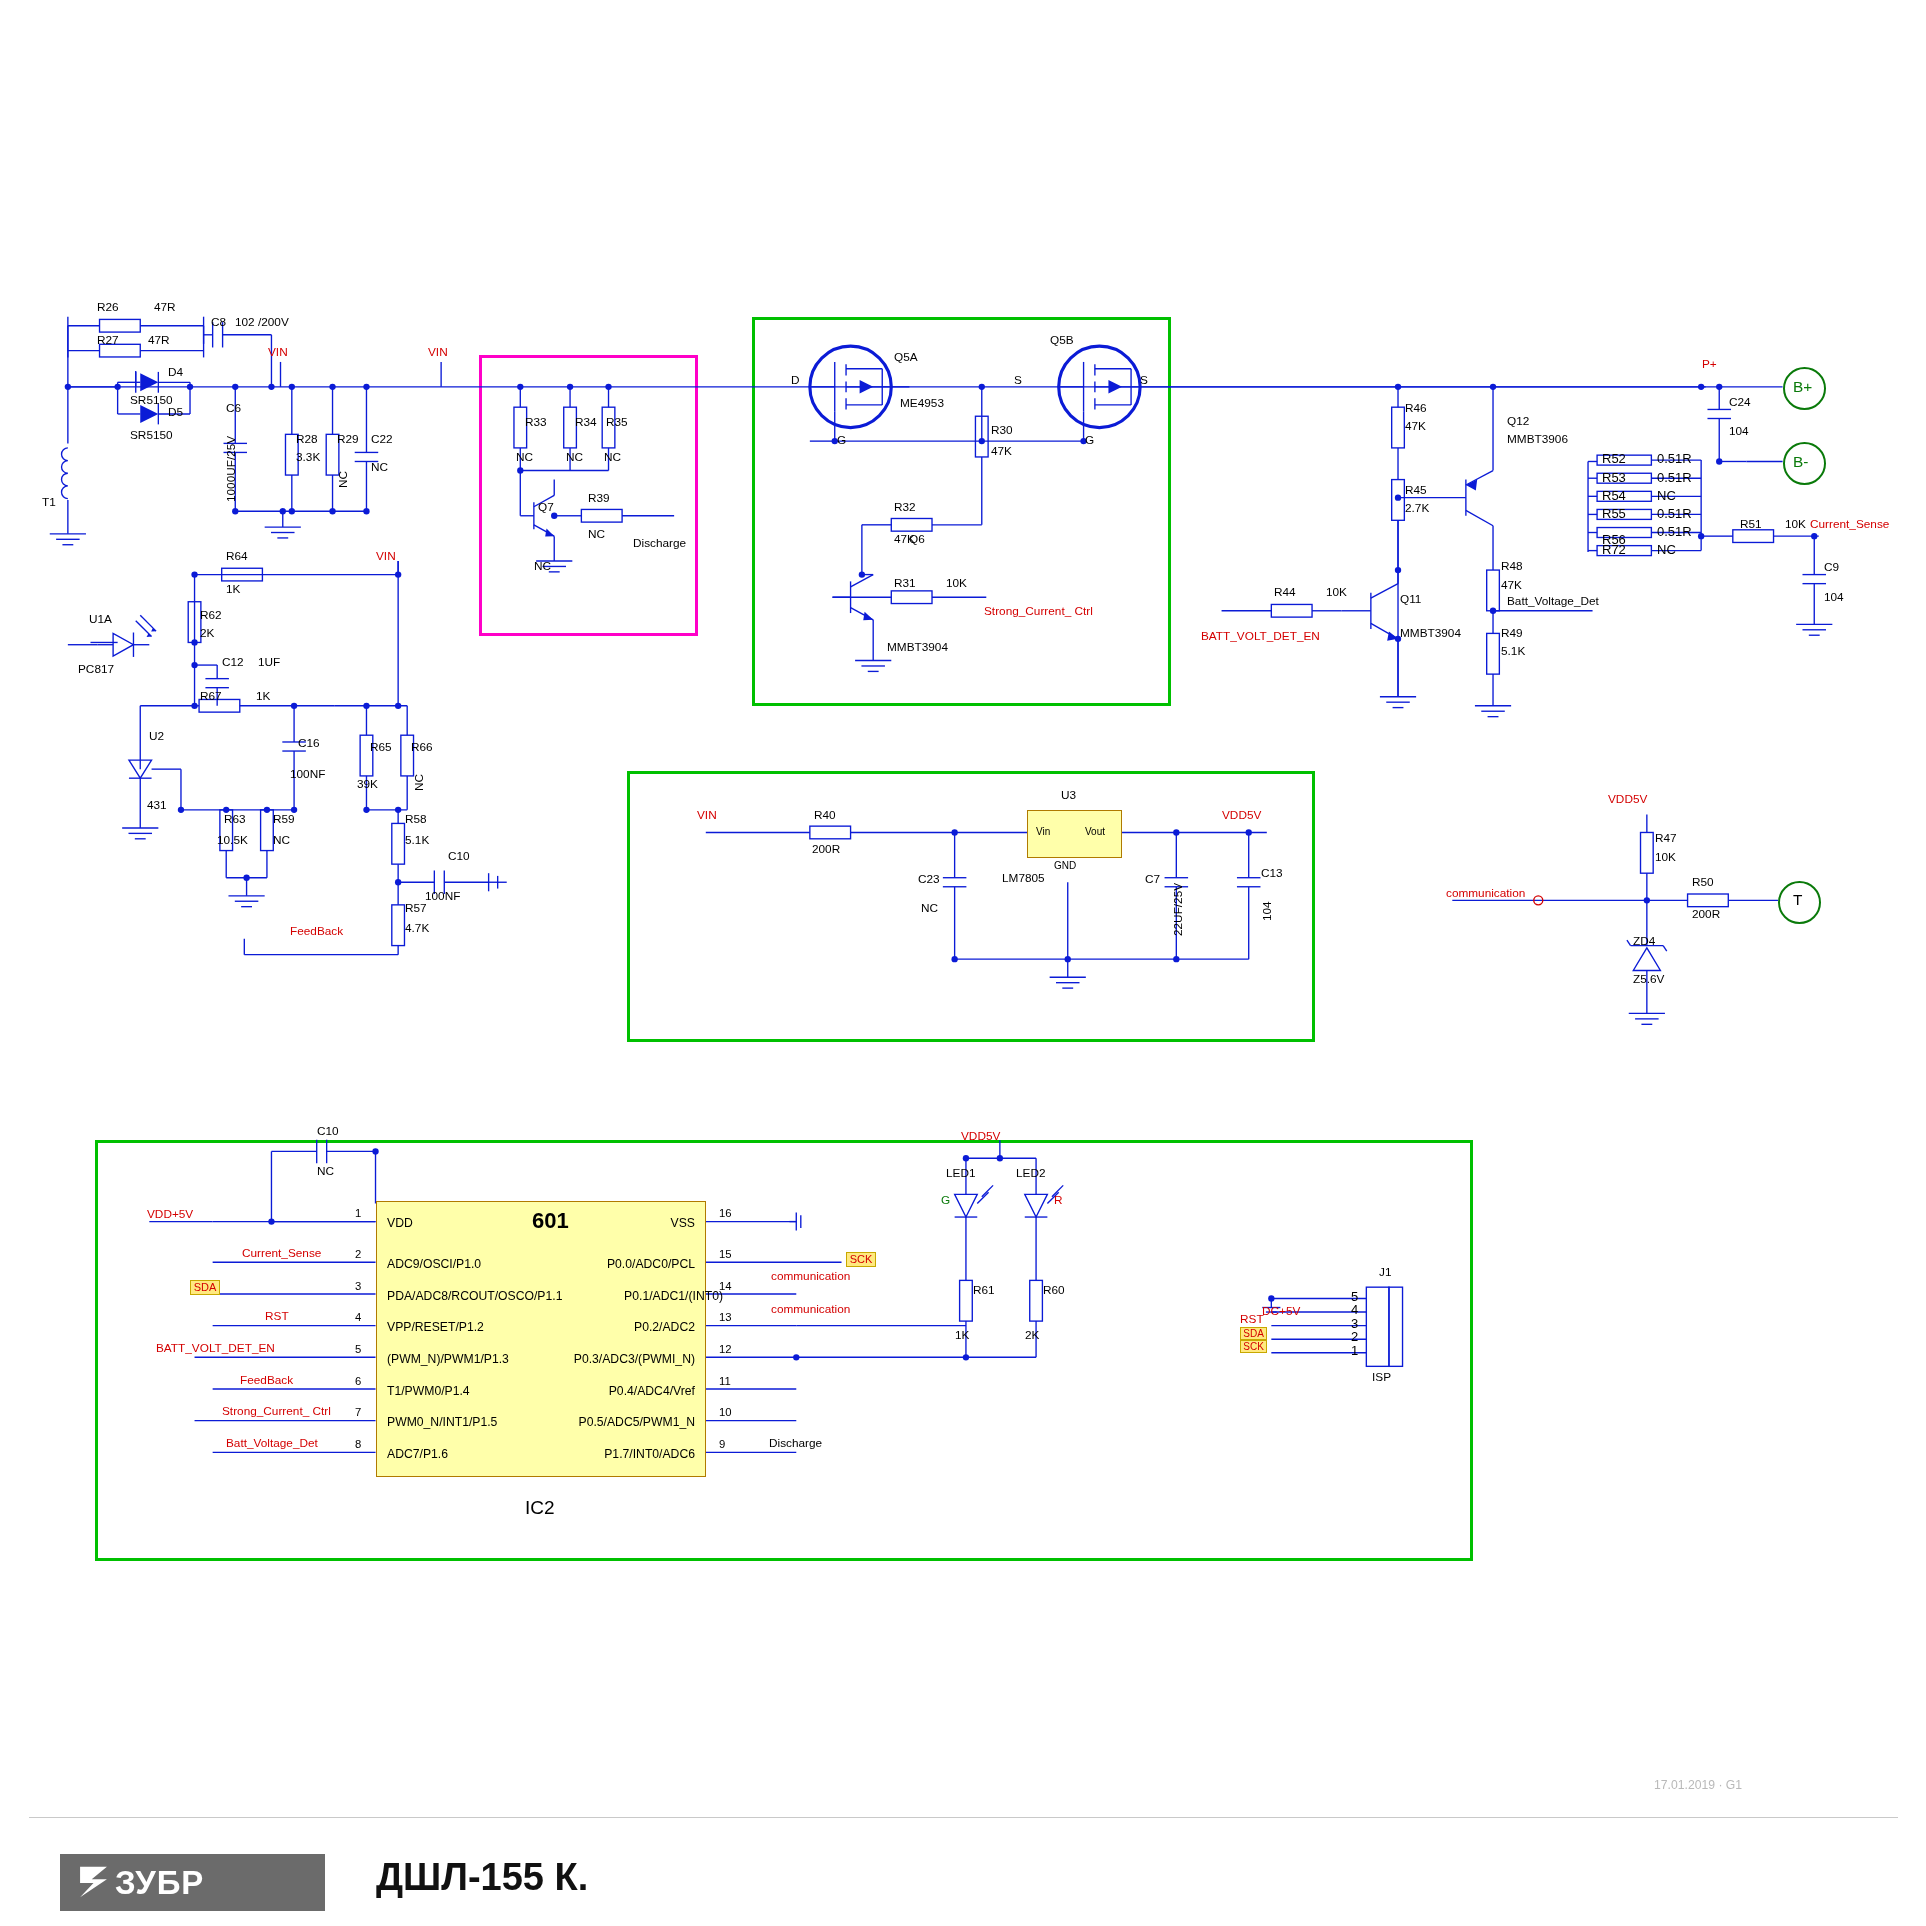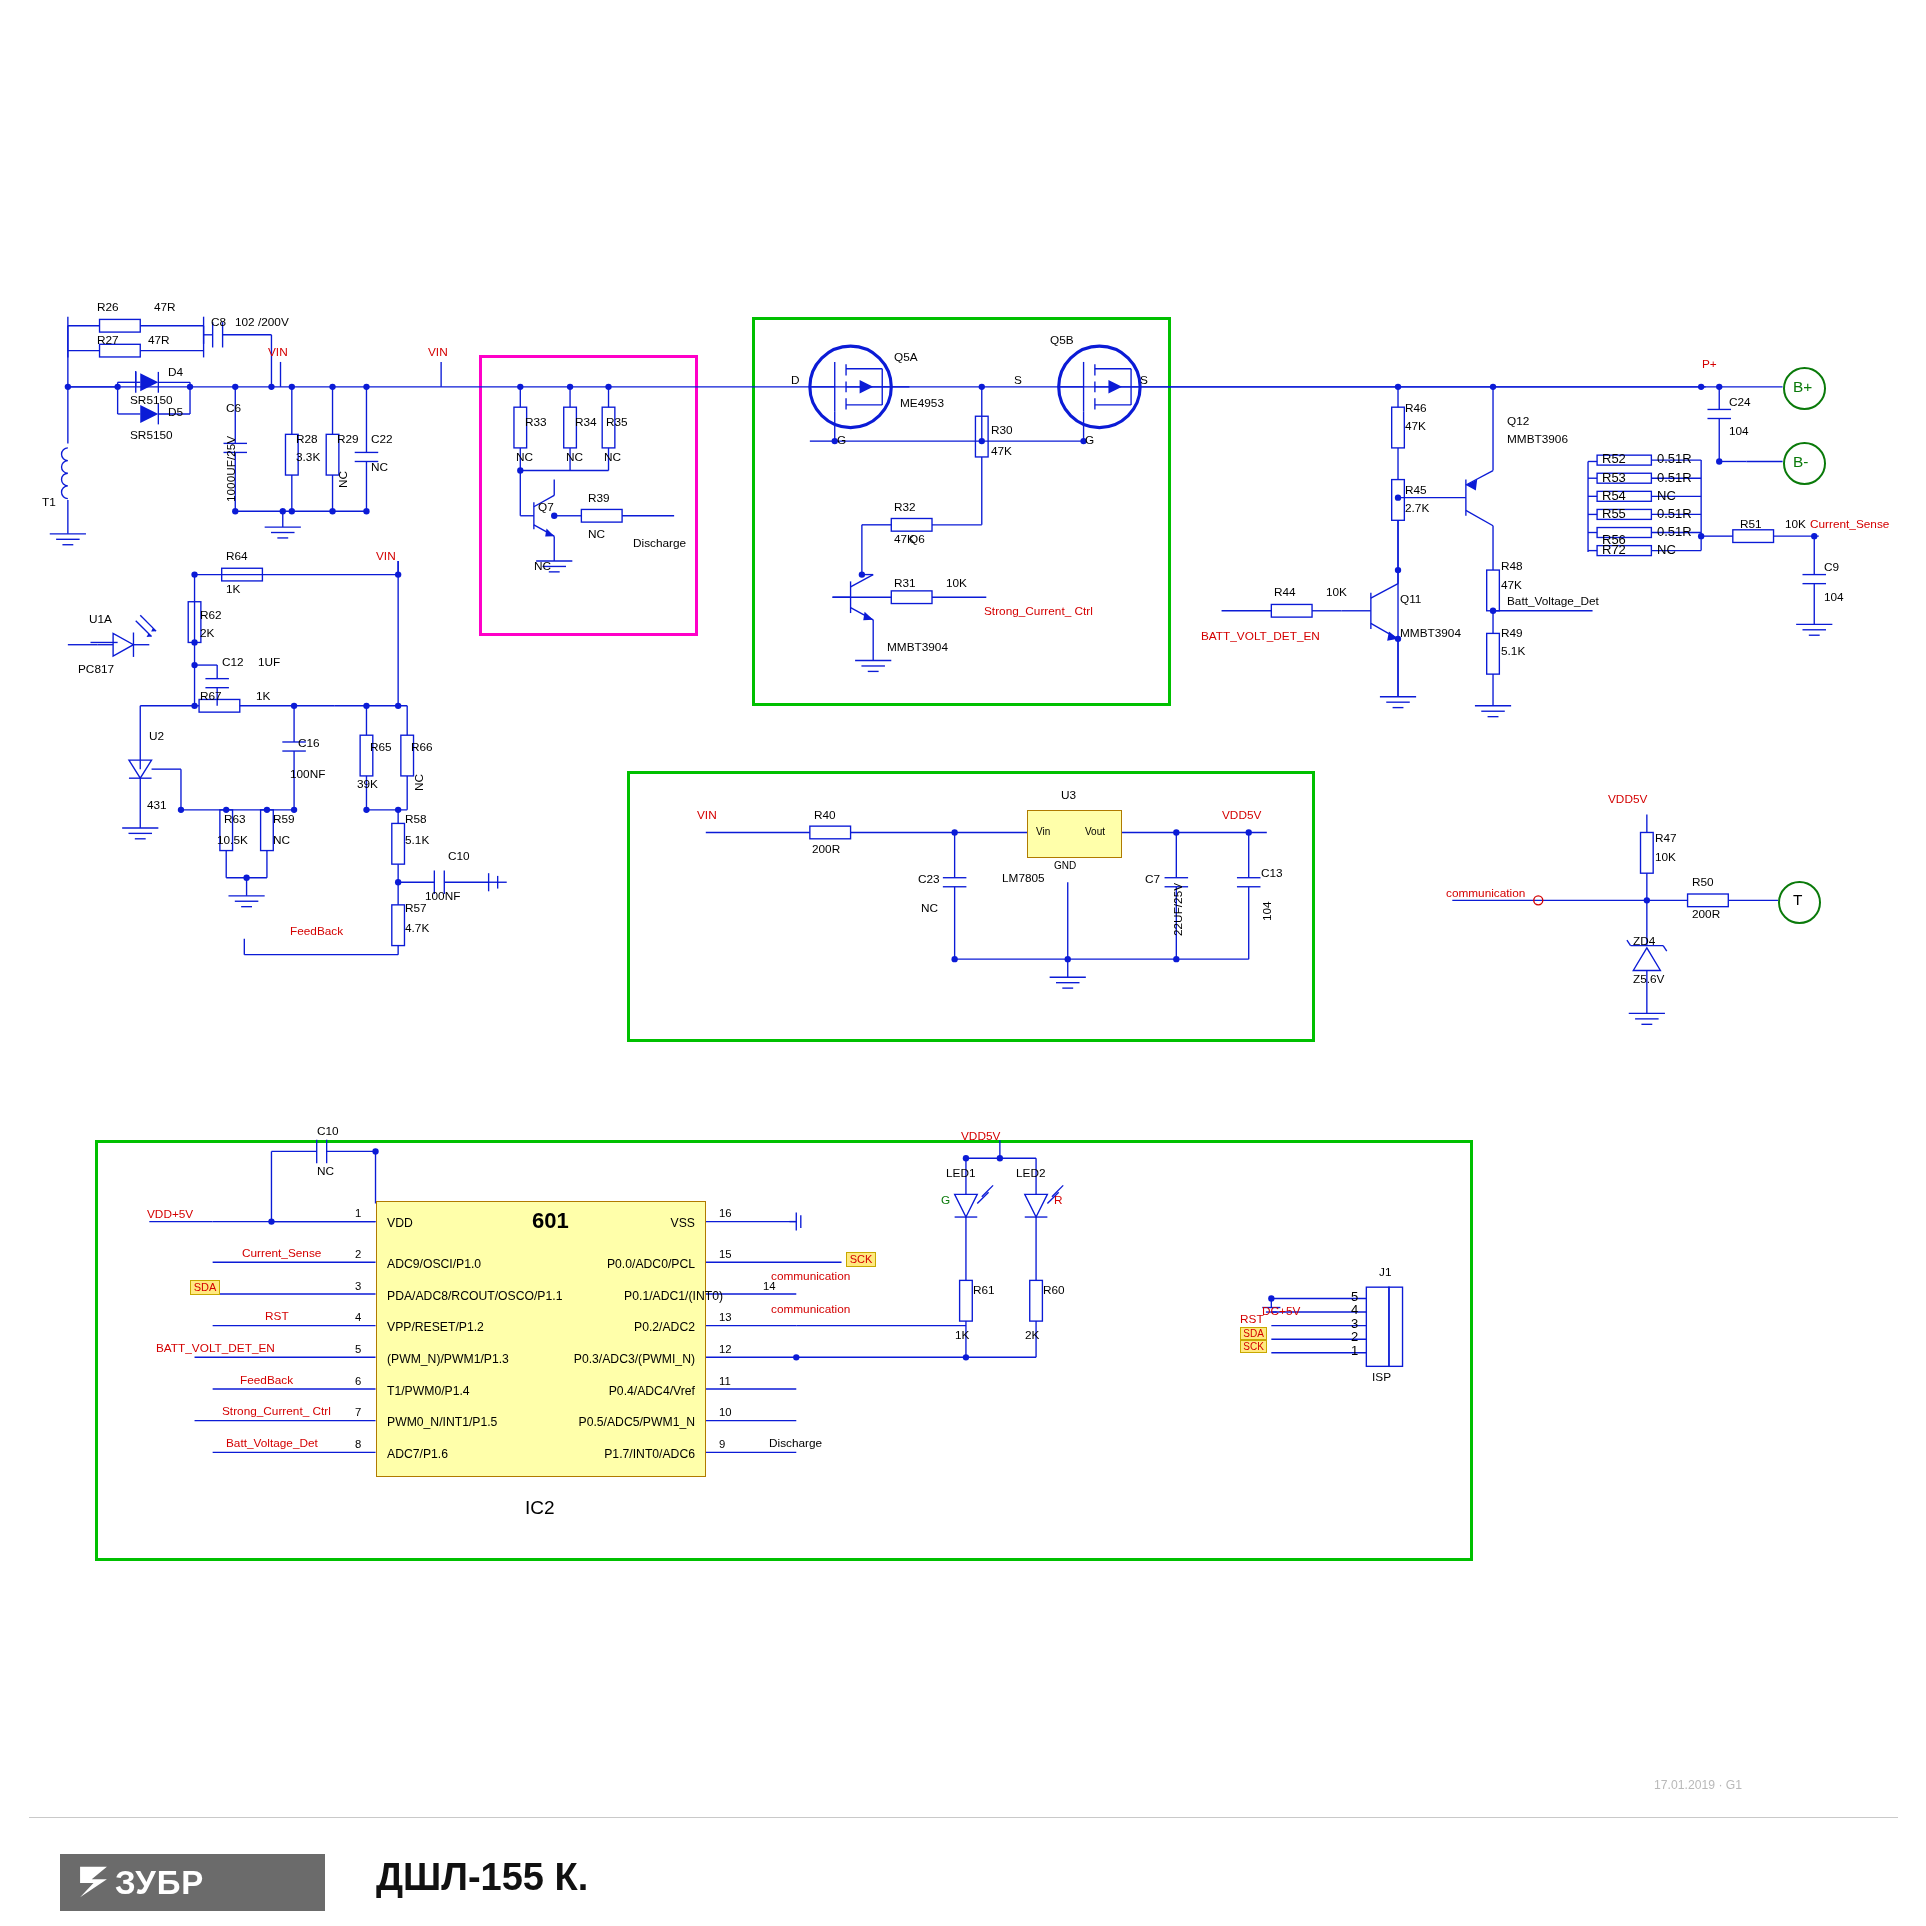--- a/index.html
+++ b/index.html
@@ -590,21 +590,21 @@
   <div class="pinnum" style="left:355px;top:1248px;">2</div>
   <div class="pinnum" style="left:355px;top:1280px;">3</div>
   <div class="pinnum" style="left:355px;top:1311px;">4</div>
   <div class="pinnum" style="left:355px;top:1343px;">5</div>
   <div class="pinnum" style="left:355px;top:1375px;">6</div>
   <div class="pinnum" style="left:355px;top:1406px;">7</div>
   <div class="pinnum" style="left:355px;top:1438px;">8</div>
 
   <div class="pinnum" style="left:719px;top:1207px;">16</div>
   <div class="pinnum" style="left:719px;top:1248px;">15</div>
-  <div class="pinnum" style="left:719px;top:1280px;margin-left:44px;">14</div>
+  <div class="pinnum" style="left:719px;top:1280px;">14</div>
   <div class="pinnum" style="left:719px;top:1311px;">13</div>
   <div class="pinnum" style="left:719px;top:1343px;">12</div>
   <div class="pinnum" style="left:719px;top:1375px;">11</div>
   <div class="pinnum" style="left:719px;top:1406px;">10</div>
   <div class="pinnum" style="left:719px;top:1438px;">9</div>
 
   <div class="lbl red" style="left:147px;top:1209px;">VDD+5V</div>
   <div class="lbl red" style="left:242px;top:1248px;">Current_Sense</div>
   <div class="hl" style="left:190px;top:1280px;">SDA</div>
   <div class="lbl red" style="left:265px;top:1311px;">RST</div>

